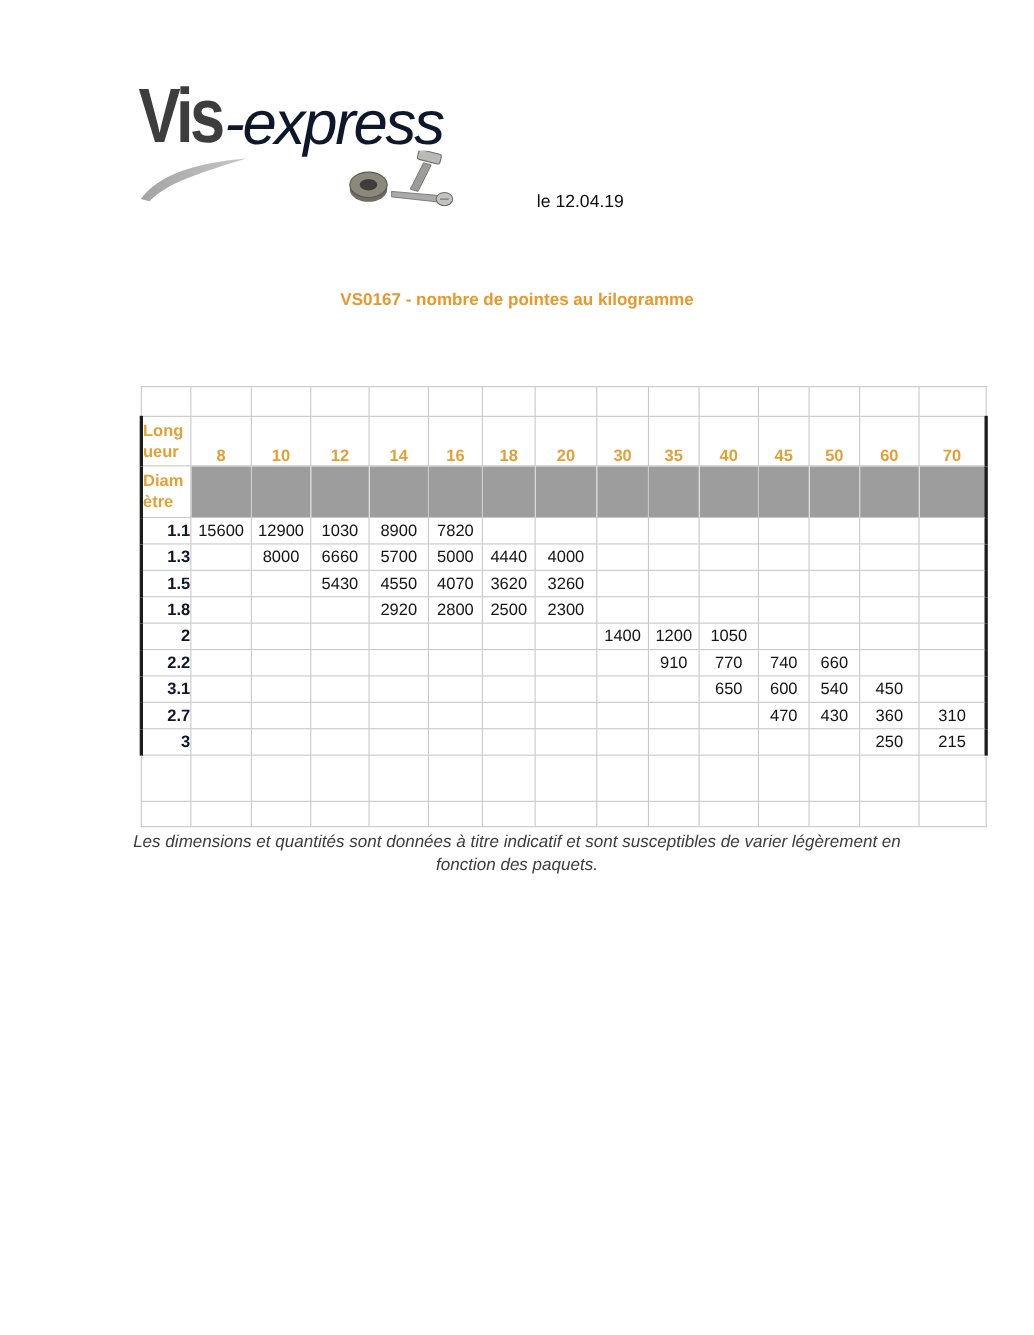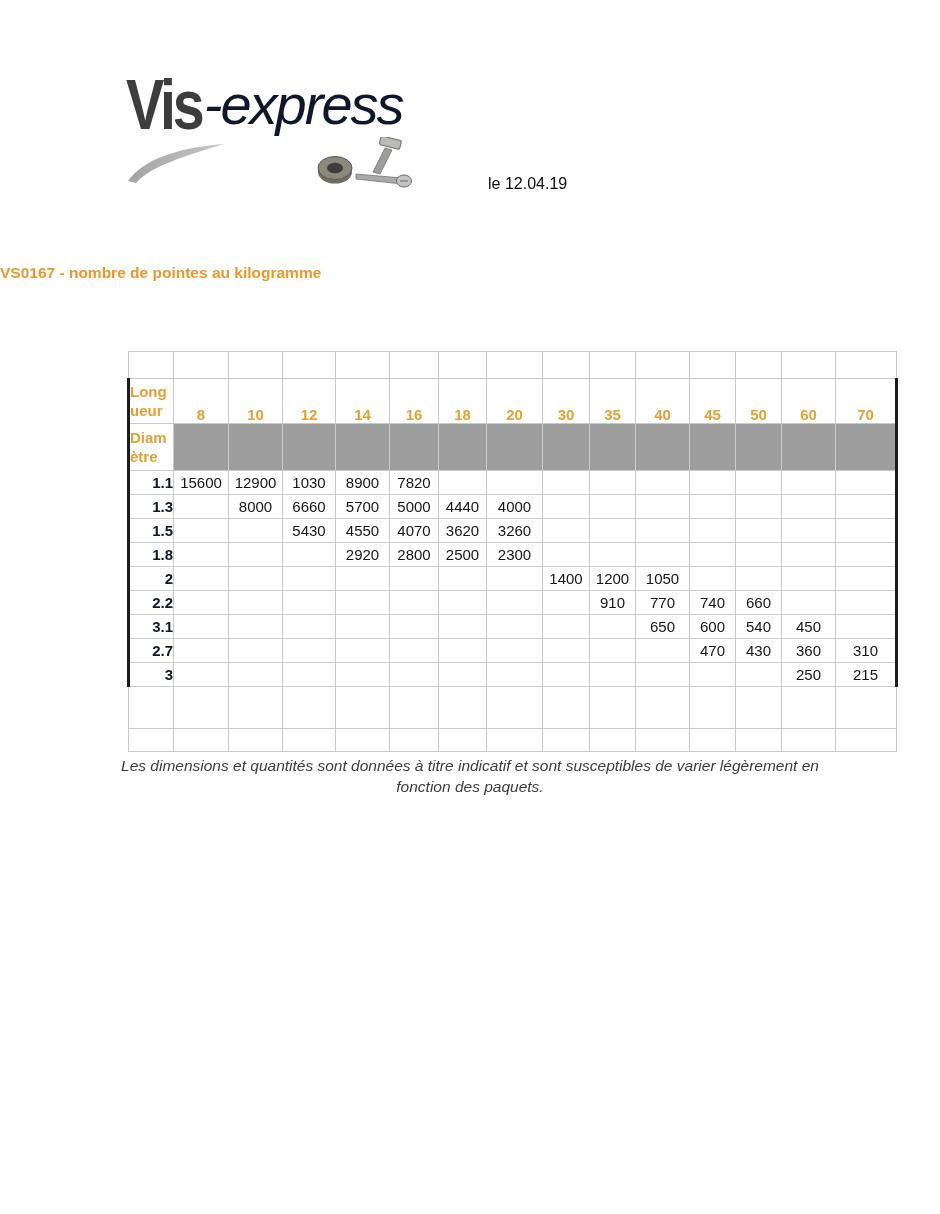--- a/index.html
+++ b/index.html
@@ -1,30 +1,30 @@
 <!DOCTYPE html>
 <html><head>
 <meta charset="utf-8">
 <style>
   html,body{margin:0;padding:0;background:#ffffff;}
   .page{
     position:relative;width:940px;height:1214px;background:#ffffff;
     font-family:"Liberation Sans",sans-serif;overflow:hidden;
   }
   
-  .logo-text{position:absolute;left:126px;top:70px;display:flex;align-items:center;white-space:nowrap;}
+  .logo-text{position:absolute;left:126px;top:70px;display:flex;align-items:flex-end;white-space:nowrap;}
   .logo-main{font-size:70px;font-weight:bold;color:#3d3d3d;letter-spacing:-4px;
     transform:scaleX(.82);transform-origin:left bottom;line-height:1;}
   .logo-accent{font-size:56px;font-weight:normal;font-style:italic;color:#0f172a;
     letter-spacing:-2px;line-height:1;margin-left:-14px;}
   .logo-swoosh{position:absolute;left:125px;top:141px;}
   .logo-hw{position:absolute;left:314px;top:137px;}
   
   .date{position:absolute;left:488px;top:175px;font-size:16px;color:#0d0d0d;}
-  .doc-title{position:absolute;left:0;top:264px;width:940px;
+  .doc-title{position:absolute;left:0;top:264px;width:940px;text-align:center;
     font-size:15.5px;font-weight:bold;color:#e9992b;}
   
   .table-wrap{position:absolute;left:127px;top:351px;width:682px;}
   table.spec{border-collapse:collapse;table-layout:fixed;width:768px;font-size:15px;}
   table.spec td,table.spec th{border:1px solid #c9c9c9;padding:0;overflow:hidden;}
   tr.r-empty-top td{height:26px;}
   tr.r-long th,tr.r-long td{height:44px;}
   tr.r-diam th,tr.r-diam td{height:46px;}
   tr.r-data td,tr.r-data th{height:23px;}
   tr.r-empty-a td{height:41px;}

